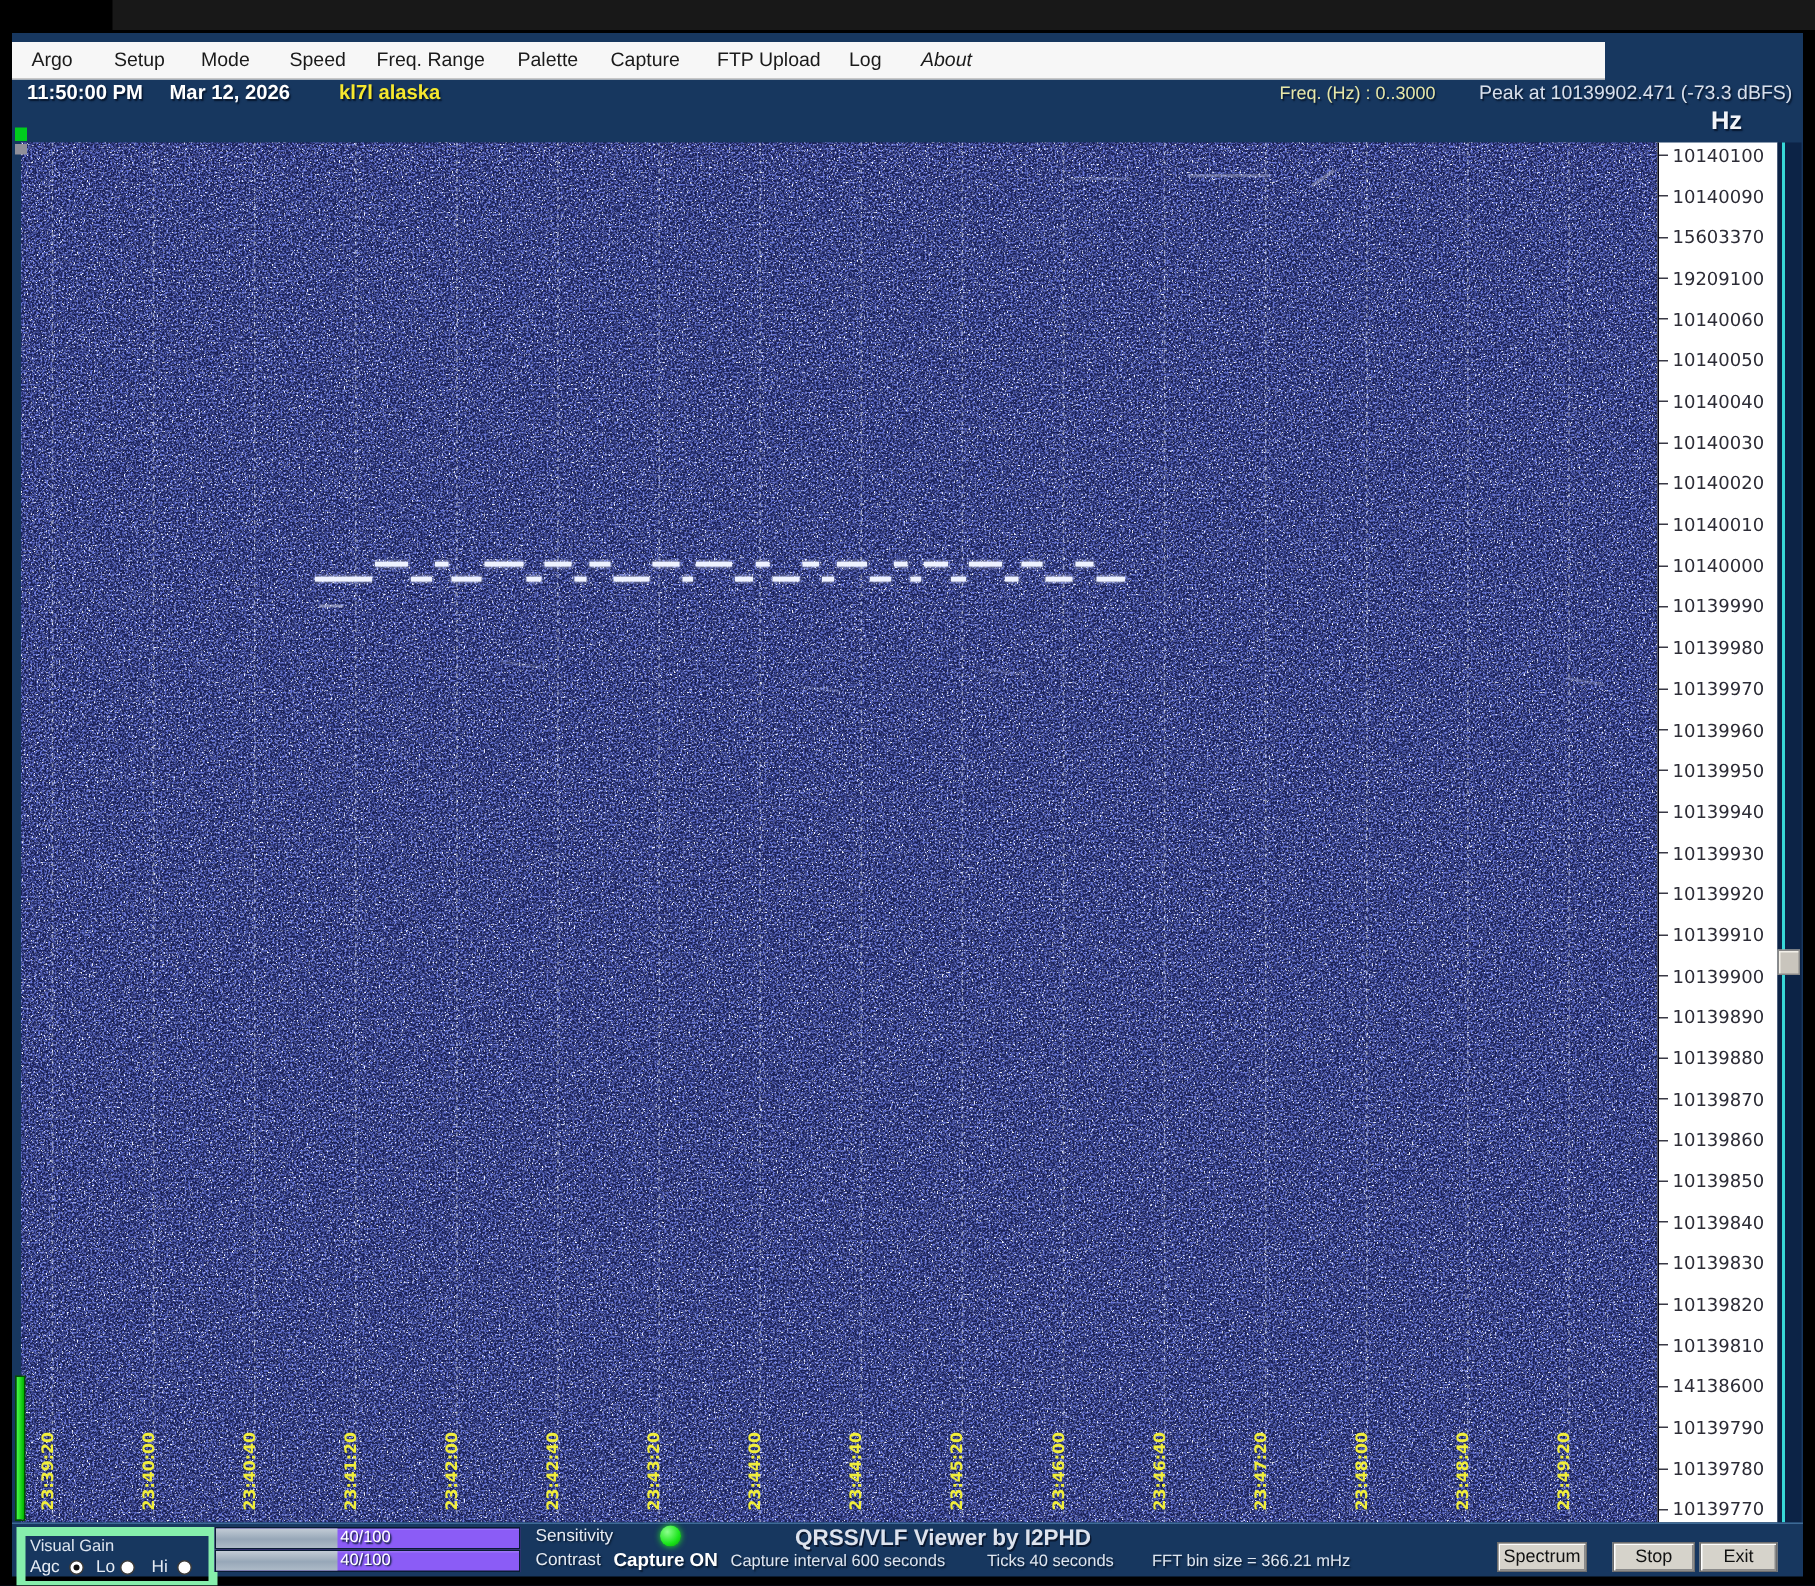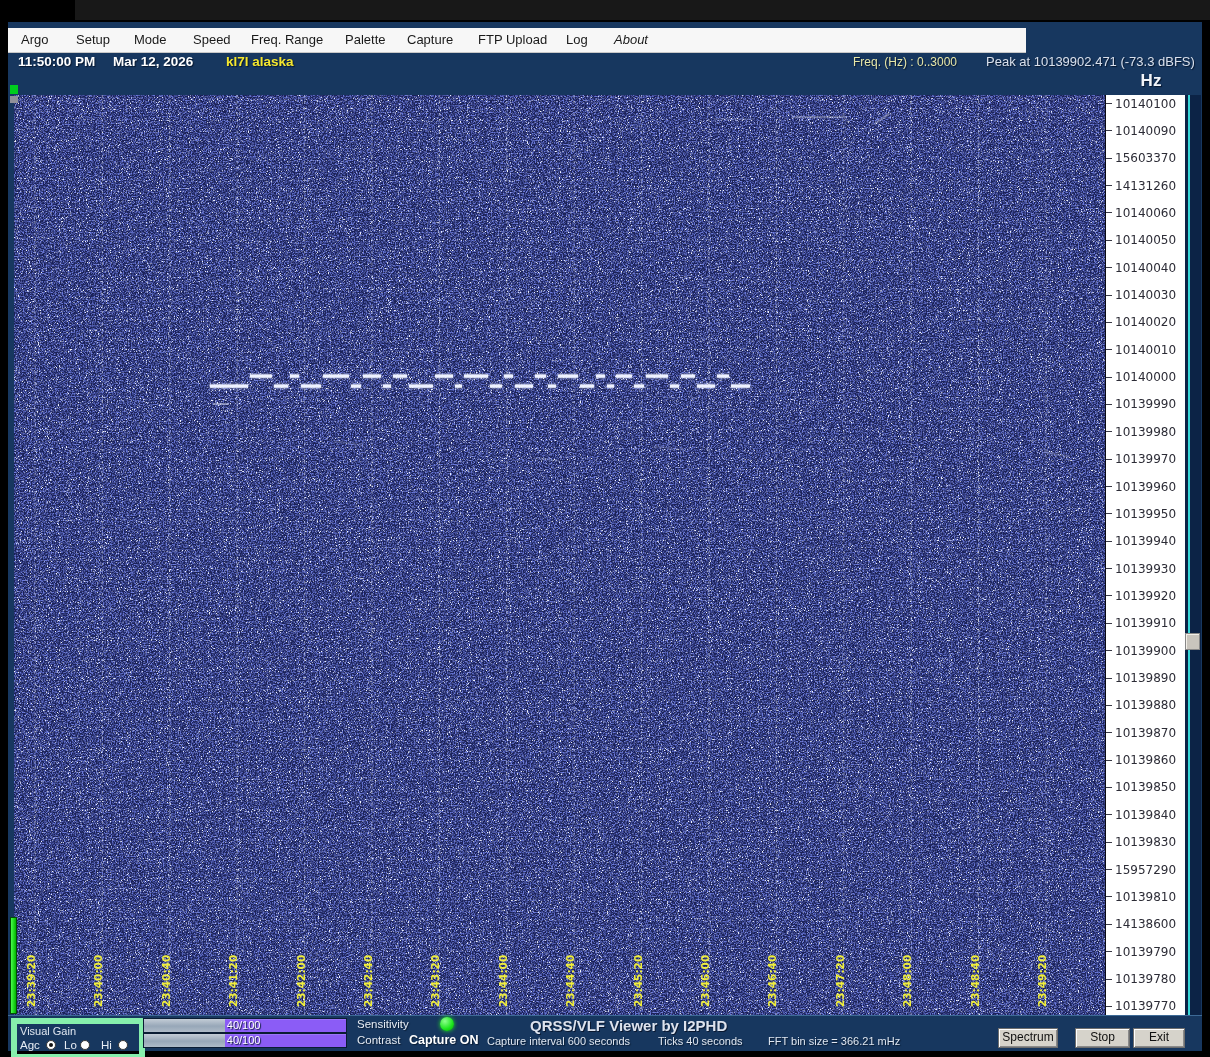--- a/index.html
+++ b/index.html
@@ -5,21 +5,21 @@
   html,body{margin:0;padding:0;background:#000;}
   #stage{position:relative;width:1210px;height:1057px;background:#000;overflow:hidden;
          font-family:"Liberation Sans",sans-serif;}
   .abs{position:absolute;}
   
   #top-strip{left:75px;top:0;width:1135px;height:20px;background:#181818;}
   
   #win{left:8px;top:22px;width:1194px;height:1028px;background:var(--titlebar-blue,#17375f);}
   
   #menu-bar{left:8px;top:28px;width:1018px;height:24px;background:var(--menu-bg,#f7f7f7);
-            border-bottom:1px solid #c8c8c8;}
+            border-bottom:1px solid #c8c8c8;padding-left:44px;}
   .mi{position:absolute;top:4px;font-size:13px;color:#1a1a1a;cursor:default;}
   
   #info-bar{left:8px;top:52px;width:1194px;height:20px;color:#fff;}
   #clock{left:10px;top:2px;font-size:13.5px;font-weight:bold;color:#fff;text-shadow:1px 1px 1px #06162e;}
   #date{left:105px;top:2px;font-size:13.5px;font-weight:bold;color:#fff;text-shadow:1px 1px 1px #06162e;}
   #callsign{left:218px;top:2px;font-size:13.5px;font-weight:bold;color:var(--callsign-yellow,#f5e72e);text-shadow:1px 1px 1px #06162e;}
   #freq-display{left:845px;top:3px;font-size:12px;color:var(--freq-text,#e7e7a8);text-shadow:1px 1px 1px #06162e;}
   #peak-readout{left:978px;top:2px;font-size:13px;color:#d9e0ec;text-shadow:1px 1px 1px #06162e;}
   
   #mode-bar{left:8px;top:72px;width:1194px;height:23px;}
@@ -249,21 +249,21 @@
       <div class="freq-row">
         <span class="freq-tick"></span>
         <span class="freq-val">10140090</span>
       </div>
       <div class="freq-row">
         <span class="freq-tick"></span>
         <span class="freq-val">15603370</span>
       </div>
       <div class="freq-row">
         <span class="freq-tick"></span>
-        <span class="freq-val">14131260</span>
+        <span class="freq-val">19209100</span>
       </div>
       <div class="freq-row">
         <span class="freq-tick"></span>
         <span class="freq-val">10140060</span>
       </div>
       <div class="freq-row">
         <span class="freq-tick"></span>
         <span class="freq-val">10140050</span>
       </div>
       <div class="freq-row">
@@ -349,21 +349,21 @@
       <div class="freq-row">
         <span class="freq-tick"></span>
         <span class="freq-val">10139840</span>
       </div>
       <div class="freq-row">
         <span class="freq-tick"></span>
         <span class="freq-val">10139830</span>
       </div>
       <div class="freq-row">
         <span class="freq-tick"></span>
-        <span class="freq-val">15957290</span>
+        <span class="freq-val">10139820</span>
       </div>
       <div class="freq-row">
         <span class="freq-tick"></span>
         <span class="freq-val">10139810</span>
       </div>
       <div class="freq-row">
         <span class="freq-tick"></span>
         <span class="freq-val">14138600</span>
       </div>
       <div class="freq-row">

